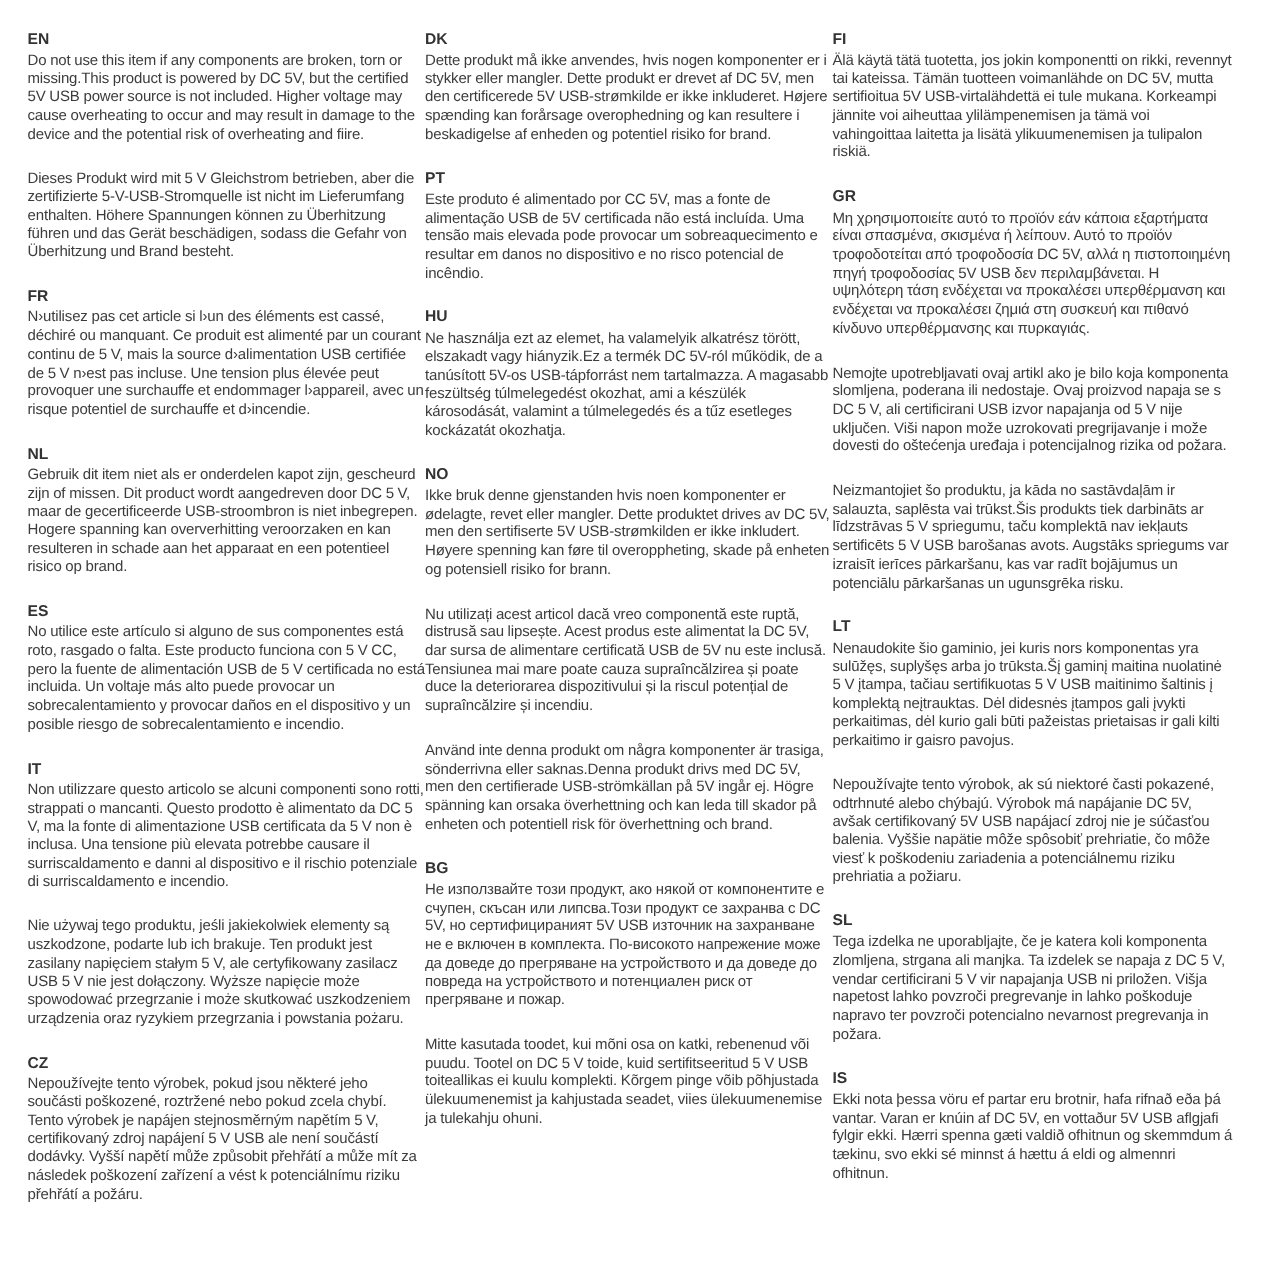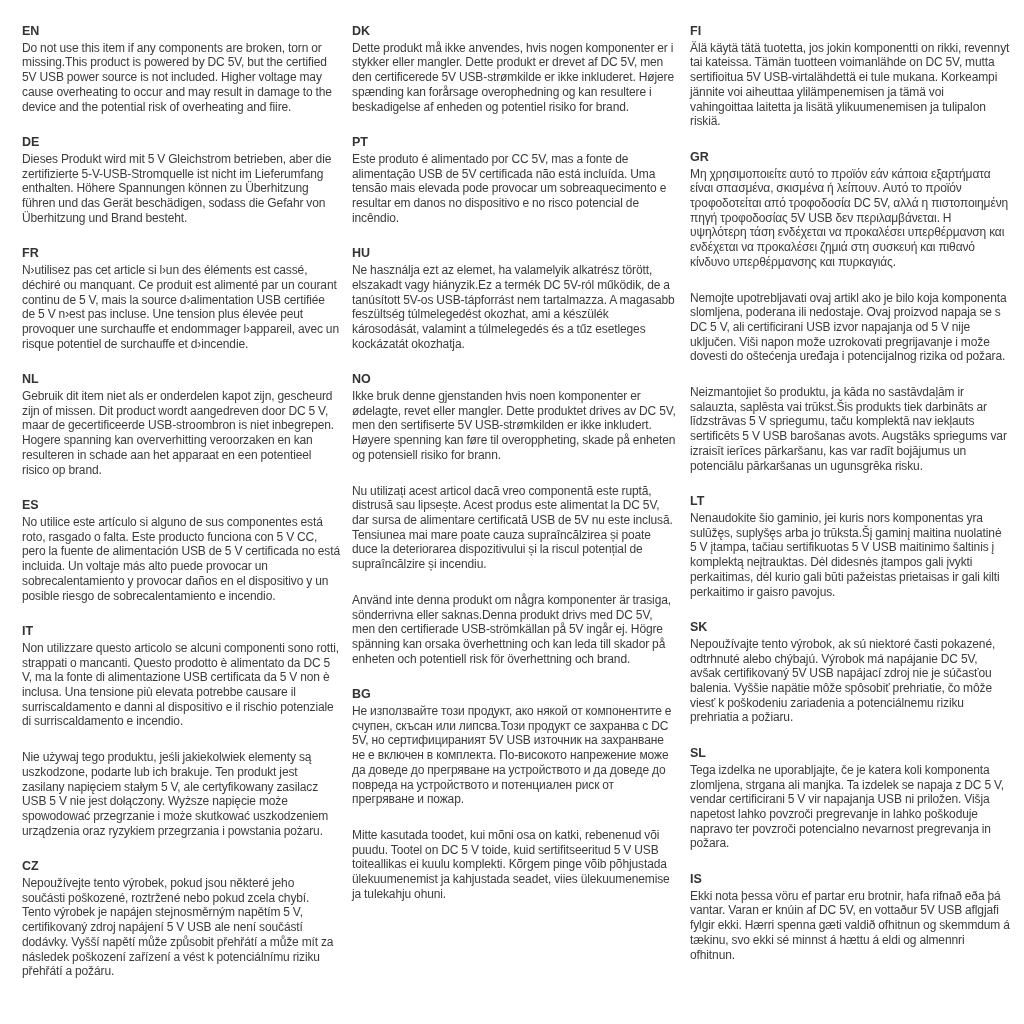--- a/index.html
+++ b/index.html
@@ -14,21 +14,20 @@
     color: #3c3c3c;
     -webkit-font-smoothing: antialiased;
   }
   .page {
     box-sizing: border-box;
     width: 1024px;
     height: 1024px;
     padding: 24px 14px 0 22px;
     display: grid;
     grid-template-columns: 318px 326px 320px;
-    column-gap: 12px;
     overflow: hidden;
   }
   .col { min-width: 0; }
   .lang-section { margin: 0 0 21px 0; }
   .lang-code {
     font-size: 12.5px;
     font-weight: 700;
     color: #333333;
     margin: 0 0 2px 0;
     line-height: 14.7px;
@@ -45,21 +44,20 @@
 <body style="color: rgb(60, 60, 60); background: rgb(255, 255, 255);">
 
 <div class="page">
 
   <div class="col">
     <section class="lang-section">
       <h2 class="lang-code">EN</h2>
       <p class="lang-text">Do not use this item if any components are broken, torn or missing.This product is powered by DC 5V, but the certified 5V USB power source is not included. Higher voltage may cause overheating to occur and may result in damage to the device and the potential risk of overheating and fiire.</p>
     </section>
     <section class="lang-section">
-      <h2 class="lang-code">DE</h2>
       <p class="lang-text">Dieses Produkt wird mit 5 V Gleichstrom betrieben, aber die zertifizierte 5-V-USB-Stromquelle ist nicht im Lieferumfang enthalten. Höhere Spannungen können zu Überhitzung führen und das Gerät beschädigen, sodass die Gefahr von Überhitzung und Brand besteht.</p>
     </section>
     <section class="lang-section">
       <h2 class="lang-code">FR</h2>
       <p class="lang-text">N›utilisez pas cet article si l›un des éléments est cassé, déchiré ou manquant. Ce produit est alimenté par un courant continu de 5 V, mais la source d›alimentation USB certifiée de 5 V n›est pas incluse. Une tension plus élevée peut provoquer une surchauffe et endommager l›appareil, avec un risque potentiel de surchauffe et d›incendie.</p>
     </section>
     <section class="lang-section">
       <h2 class="lang-code">NL</h2>
       <p class="lang-text">Gebruik dit item niet als er onderdelen kapot zijn, gescheurd zijn of missen. Dit product wordt aangedreven door DC 5 V, maar de gecertificeerde USB-stroombron is niet inbegrepen. Hogere spanning kan oververhitting veroorzaken en kan resulteren in schade aan het apparaat en een potentieel risico op brand.</p>
     </section>
@@ -125,21 +123,20 @@
       <p class="lang-text">Nemojte upotrebljavati ovaj artikl ako je bilo koja komponenta slomljena, poderana ili nedostaje. Ovaj proizvod napaja se s DC 5 V, ali certificirani USB izvor napajanja od 5 V nije uključen. Viši napon može uzrokovati pregrijavanje i može dovesti do oštećenja uređaja i potencijalnog rizika od požara.</p>
     </section>
     <section class="lang-section">
       <p class="lang-text">Neizmantojiet šo produktu, ja kāda no sastāvdaļām ir salauzta, saplēsta vai trūkst.Šis produkts tiek darbināts ar līdzstrāvas 5 V spriegumu, taču komplektā nav iekļauts sertificēts 5 V USB barošanas avots. Augstāks spriegums var izraisīt ierīces pārkaršanu, kas var radīt bojājumus un potenciālu pārkaršanas un ugunsgrēka risku.</p>
     </section>
     <section class="lang-section">
       <h2 class="lang-code">LT</h2>
       <p class="lang-text">Nenaudokite šio gaminio, jei kuris nors komponentas yra sulūžęs, suplyšęs arba jo trūksta.Šį gaminį maitina nuolatinė 5 V įtampa, tačiau sertifikuotas 5 V USB maitinimo šaltinis į komplektą neįtrauktas. Dėl didesnės įtampos gali įvykti perkaitimas, dėl kurio gali būti pažeistas prietaisas ir gali kilti perkaitimo ir gaisro pavojus.</p>
     </section>
     <section class="lang-section">
-      <h2 class="lang-code">SK</h2>
       <p class="lang-text">Nepoužívajte tento výrobok, ak sú niektoré časti pokazené, odtrhnuté alebo chýbajú. Výrobok má napájanie DC 5V, avšak certifikovaný 5V USB napájací zdroj nie je súčasťou balenia. Vyššie napätie môže spôsobiť prehriatie, čo môže viesť k poškodeniu zariadenia a potenciálnemu riziku prehriatia a požiaru.</p>
     </section>
     <section class="lang-section">
       <h2 class="lang-code">SL</h2>
       <p class="lang-text">Tega izdelka ne uporabljajte, če je katera koli komponenta zlomljena, strgana ali manjka. Ta izdelek se napaja z DC 5 V, vendar certificirani 5 V vir napajanja USB ni priložen. Višja napetost lahko povzroči pregrevanje in lahko poškoduje napravo ter povzroči potencialno nevarnost pregrevanja in požara.</p>
     </section>
     <section class="lang-section">
       <h2 class="lang-code">IS</h2>
       <p class="lang-text">Ekki nota þessa vöru ef partar eru brotnir, hafa rifnað eða þá vantar. Varan er knúin af DC 5V, en vottaður 5V USB aflgjafi fylgir ekki. Hærri spenna gæti valdið ofhitnun og skemmdum á tækinu, svo ekki sé minnst á hættu á eldi og almennri ofhitnun.</p>
     </section>

